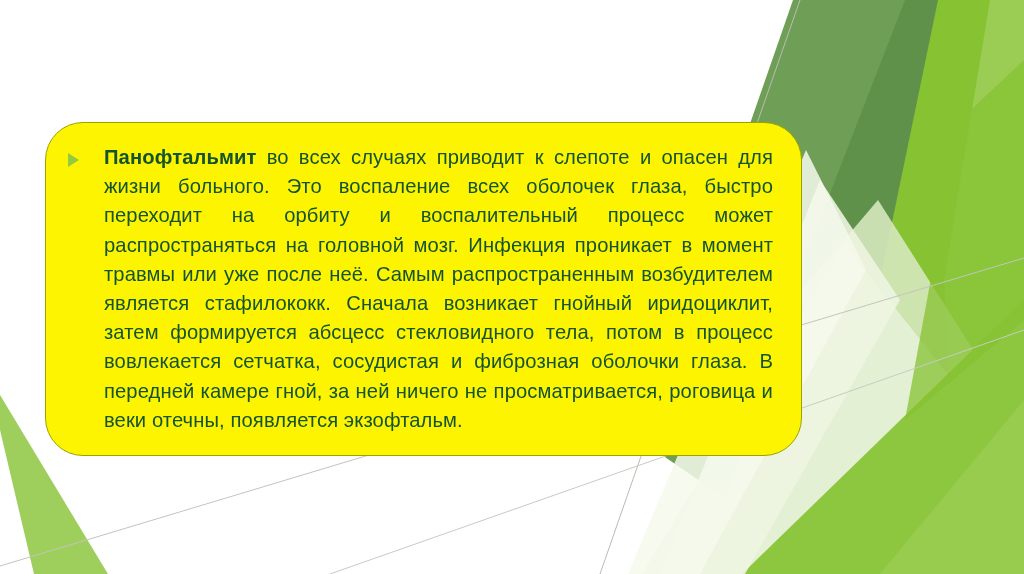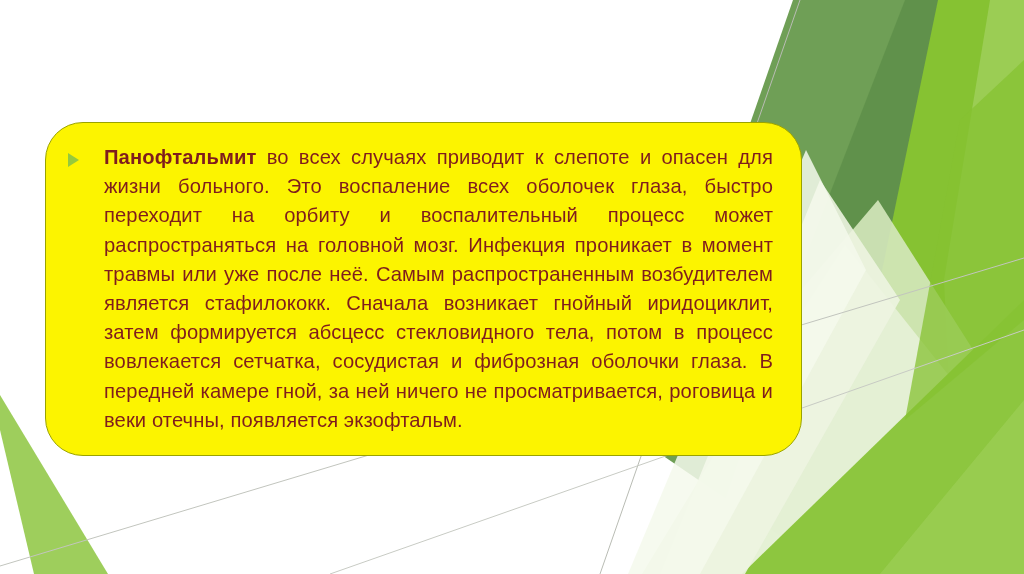--- a/index.html
+++ b/index.html
@@ -48,21 +48,21 @@
     height: 0;
     border-left: 11px solid #95c93d;
     border-top: 7px solid transparent;
     border-bottom: 7px solid transparent;
   }
   .body-text {
     margin: 0;
     padding: 0 10px 0 46px;
     font-size: 20.2px;
     line-height: 29.2px;
-    color: #7f1d1d;
+    color: #14532d;
     text-align: justify;
     text-justify: inter-word;
     letter-spacing: 0.1px;
     word-spacing: 0px;
   }
   .body-text .lead {
     font-weight: bold;
   }
 </style>
 </head>

